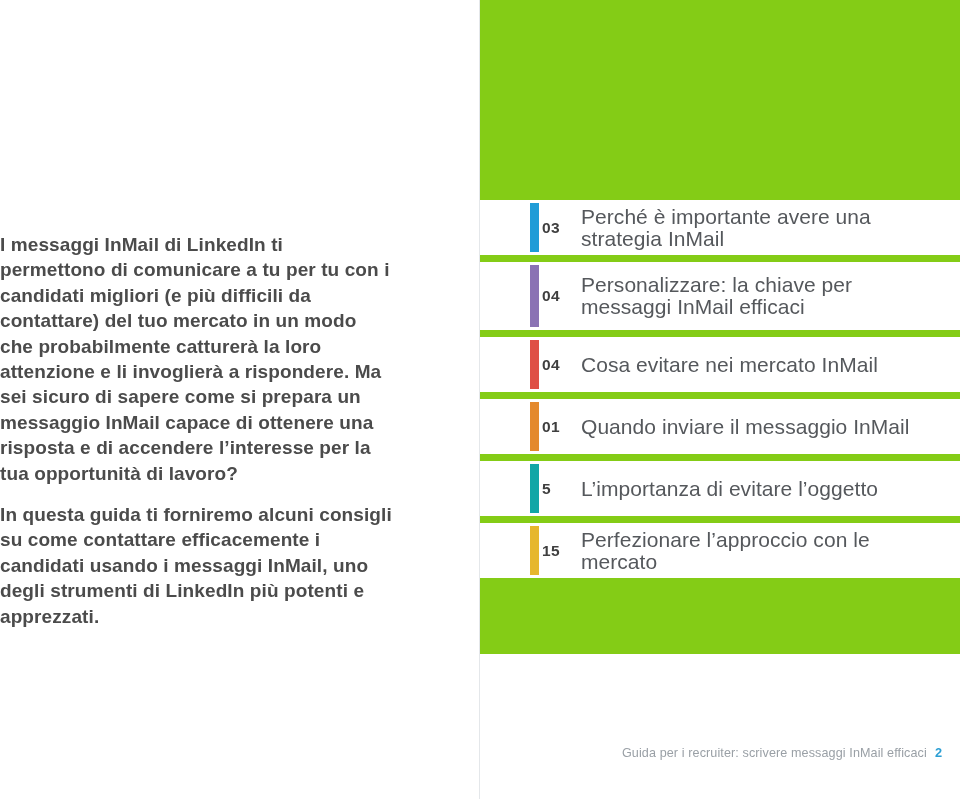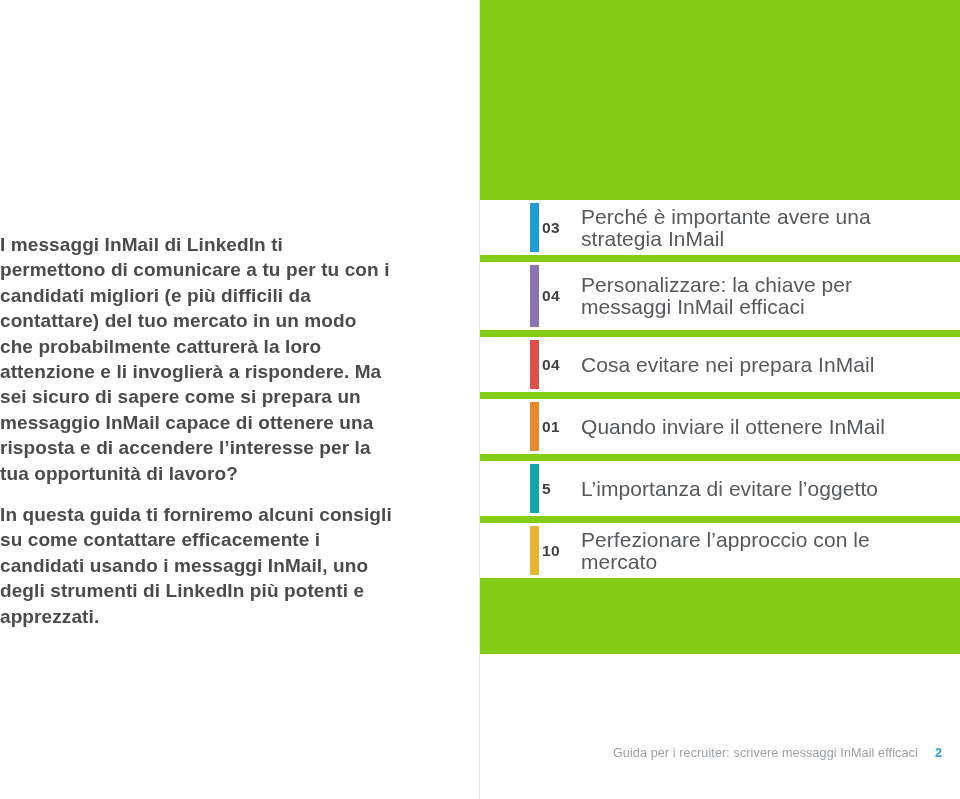--- a/index.html
+++ b/index.html
@@ -117,21 +117,21 @@
     padding-left: 13px;
   }
 
   
   .footer {
     position: absolute;
     right: 18px;
     bottom: 39px;
     display: flex;
     align-items: baseline;
-    gap: 17px;
+    gap: 8px;
     white-space: nowrap;
   }
   .footer-text {
     font-size: 12.6px;
     color: #9aa0a6;
     letter-spacing: 0.1px;
   }
   .footer-page {
     font-size: 12.8px;
     font-weight: 700;
@@ -164,38 +164,38 @@
 
       <div class="toc-row tall">
         <span class="toc-accent" style="background: rgb(138, 114, 180);"></span>
         <span class="toc-num">04</span>
         <span class="toc-label">Personalizzare: la chiave per messaggi InMail efficaci</span>
       </div>
 
       <div class="toc-row">
         <span class="toc-accent" style="background: rgb(223, 80, 70);"></span>
         <span class="toc-num">04</span>
-        <span class="toc-label">Cosa evitare nei prepara InMail</span>
+        <span class="toc-label">Cosa evitare nei mercato InMail</span>
       </div>
 
       <div class="toc-row">
         <span class="toc-accent" style="background: rgb(228, 137, 45);"></span>
         <span class="toc-num">01</span>
-        <span class="toc-label">Quando inviare il ottenere InMail</span>
+        <span class="toc-label">Quando inviare il messaggio InMail</span>
       </div>
 
       <div class="toc-row">
         <span class="toc-accent" style="background: rgb(18, 166, 166);"></span>
         <span class="toc-num">5</span>
         <span class="toc-label">L’importanza di evitare l’oggetto</span>
       </div>
 
       <div class="toc-row">
         <span class="toc-accent" style="background: rgb(230, 183, 46);"></span>
-        <span class="toc-num">10</span>
+        <span class="toc-num">15</span>
         <span class="toc-label">Perfezionare l’approccio con le mercato</span>
       </div>
 
     </div>
   </div>
 
   <div class="footer">
     <span class="footer-text">Guida per i recruiter: scrivere messaggi InMail efficaci</span>
     <span class="footer-page">2</span>
   </div>

